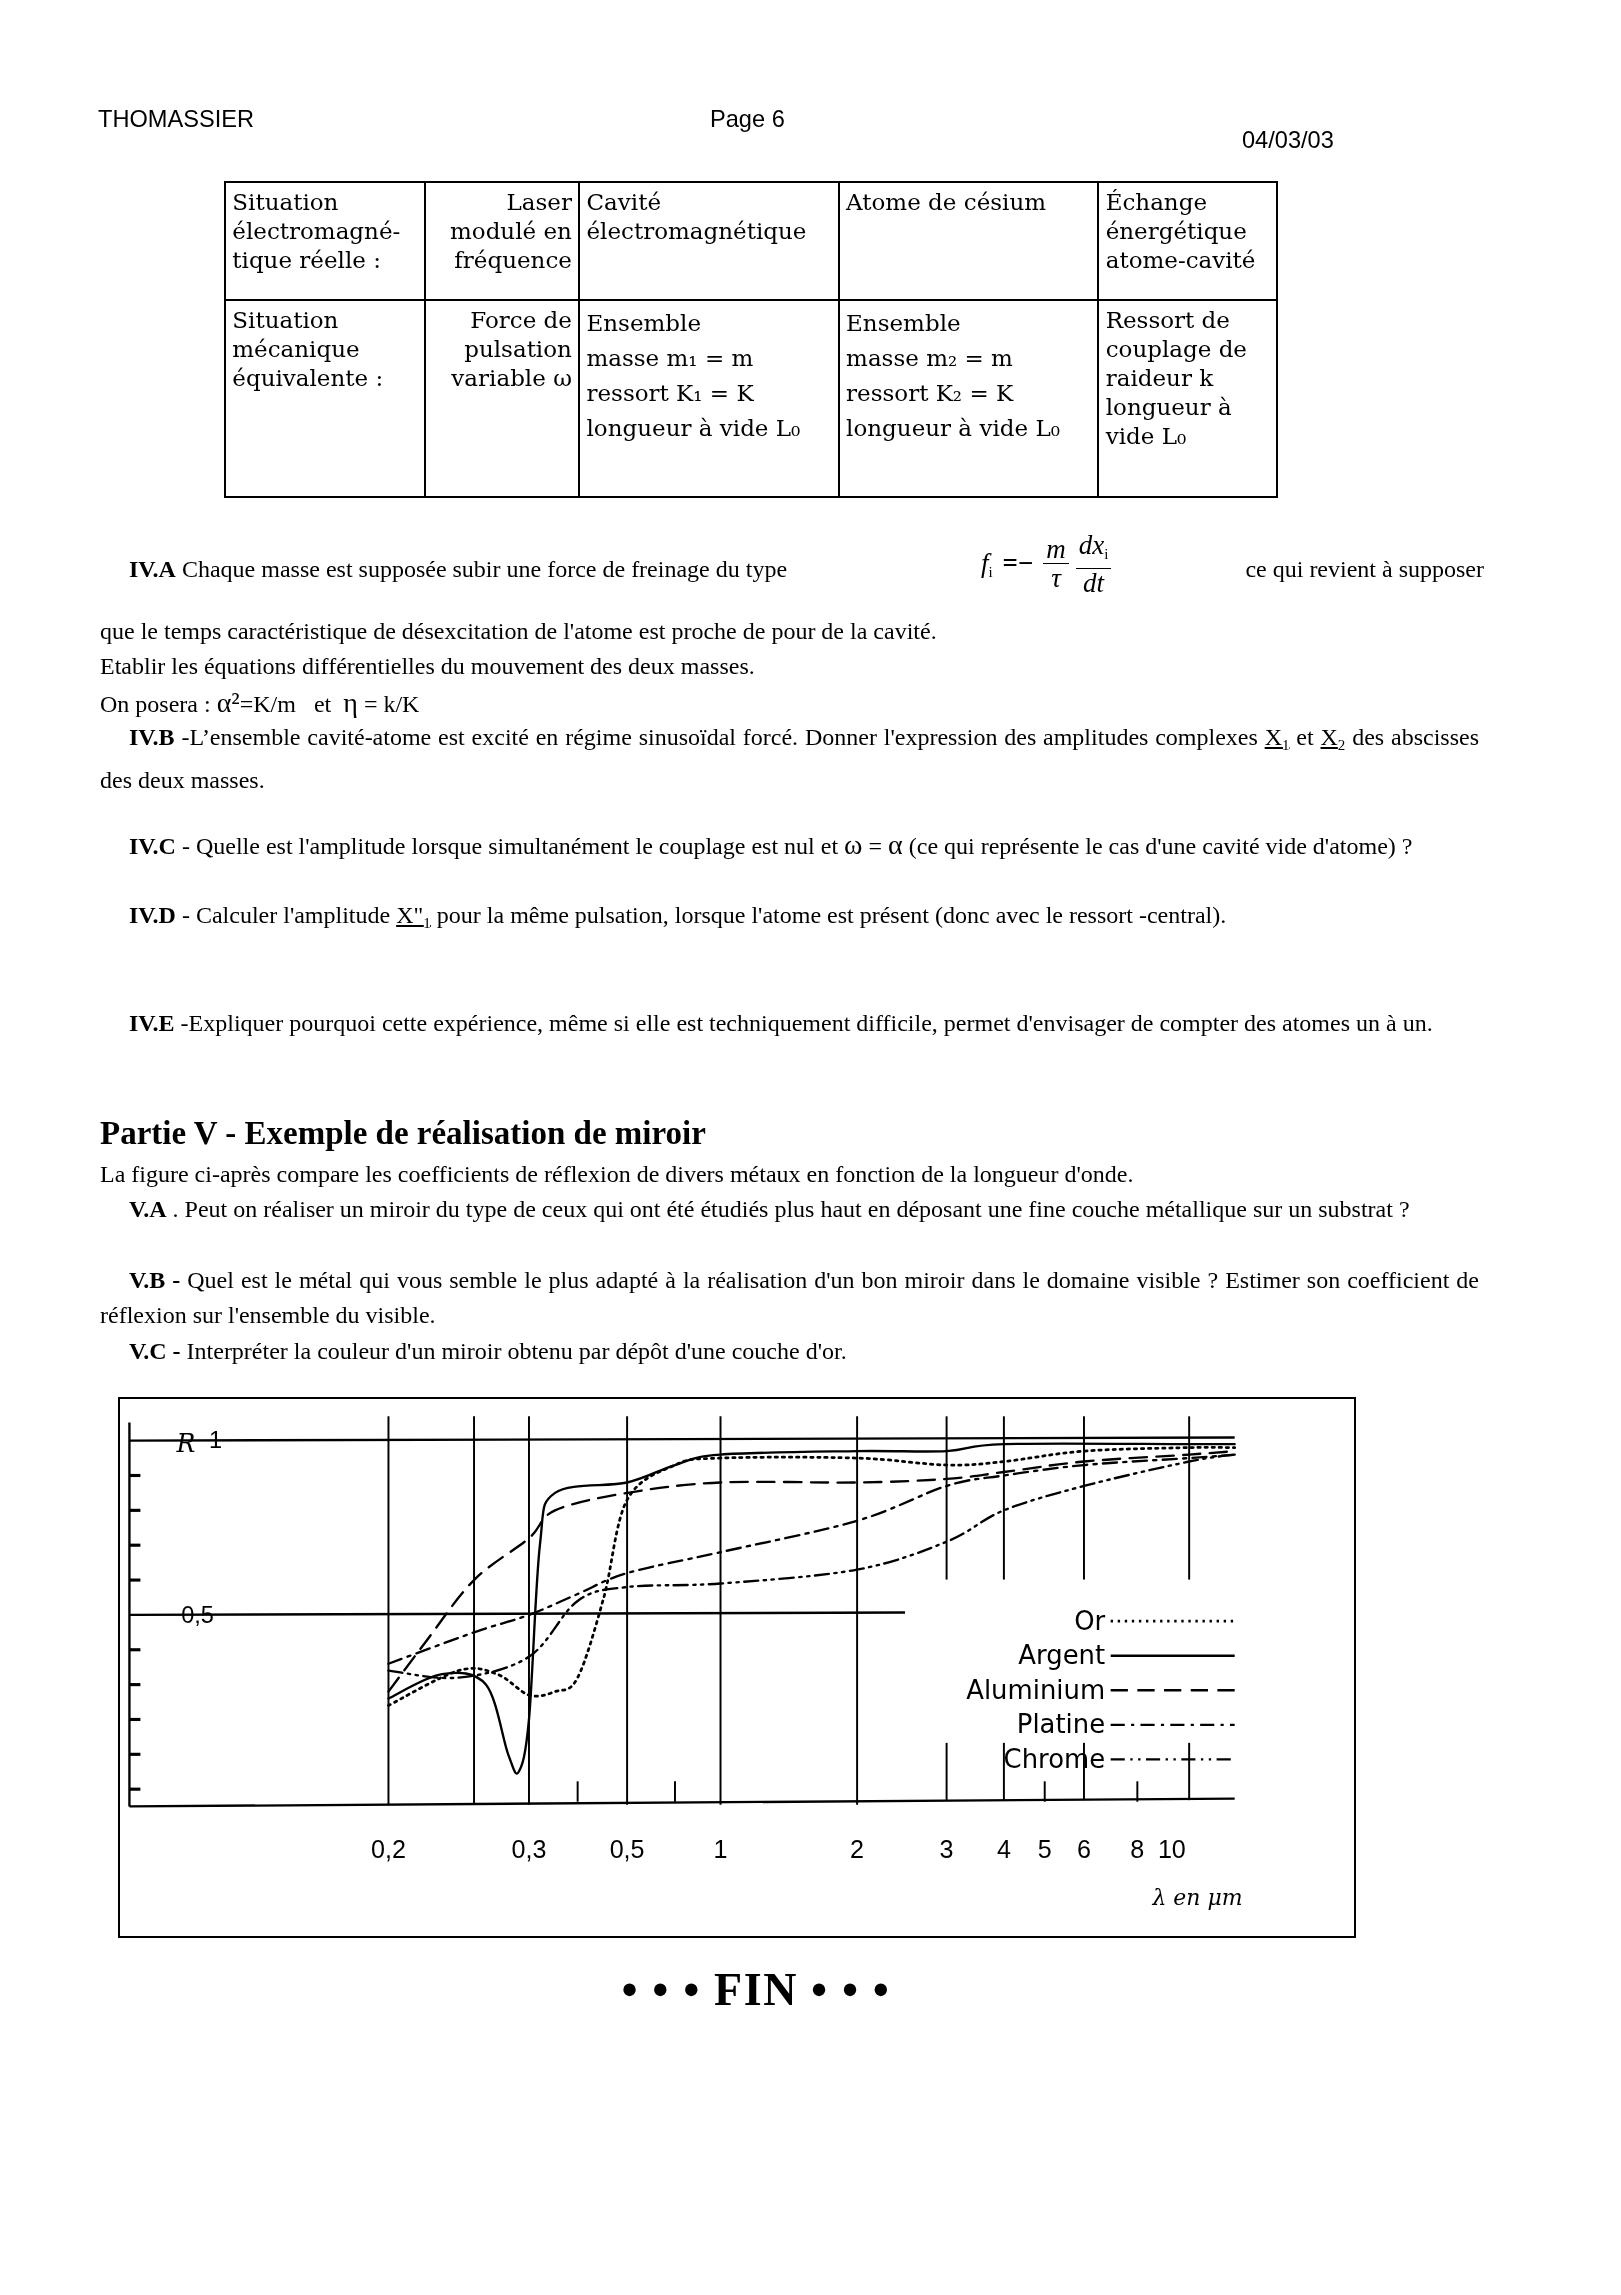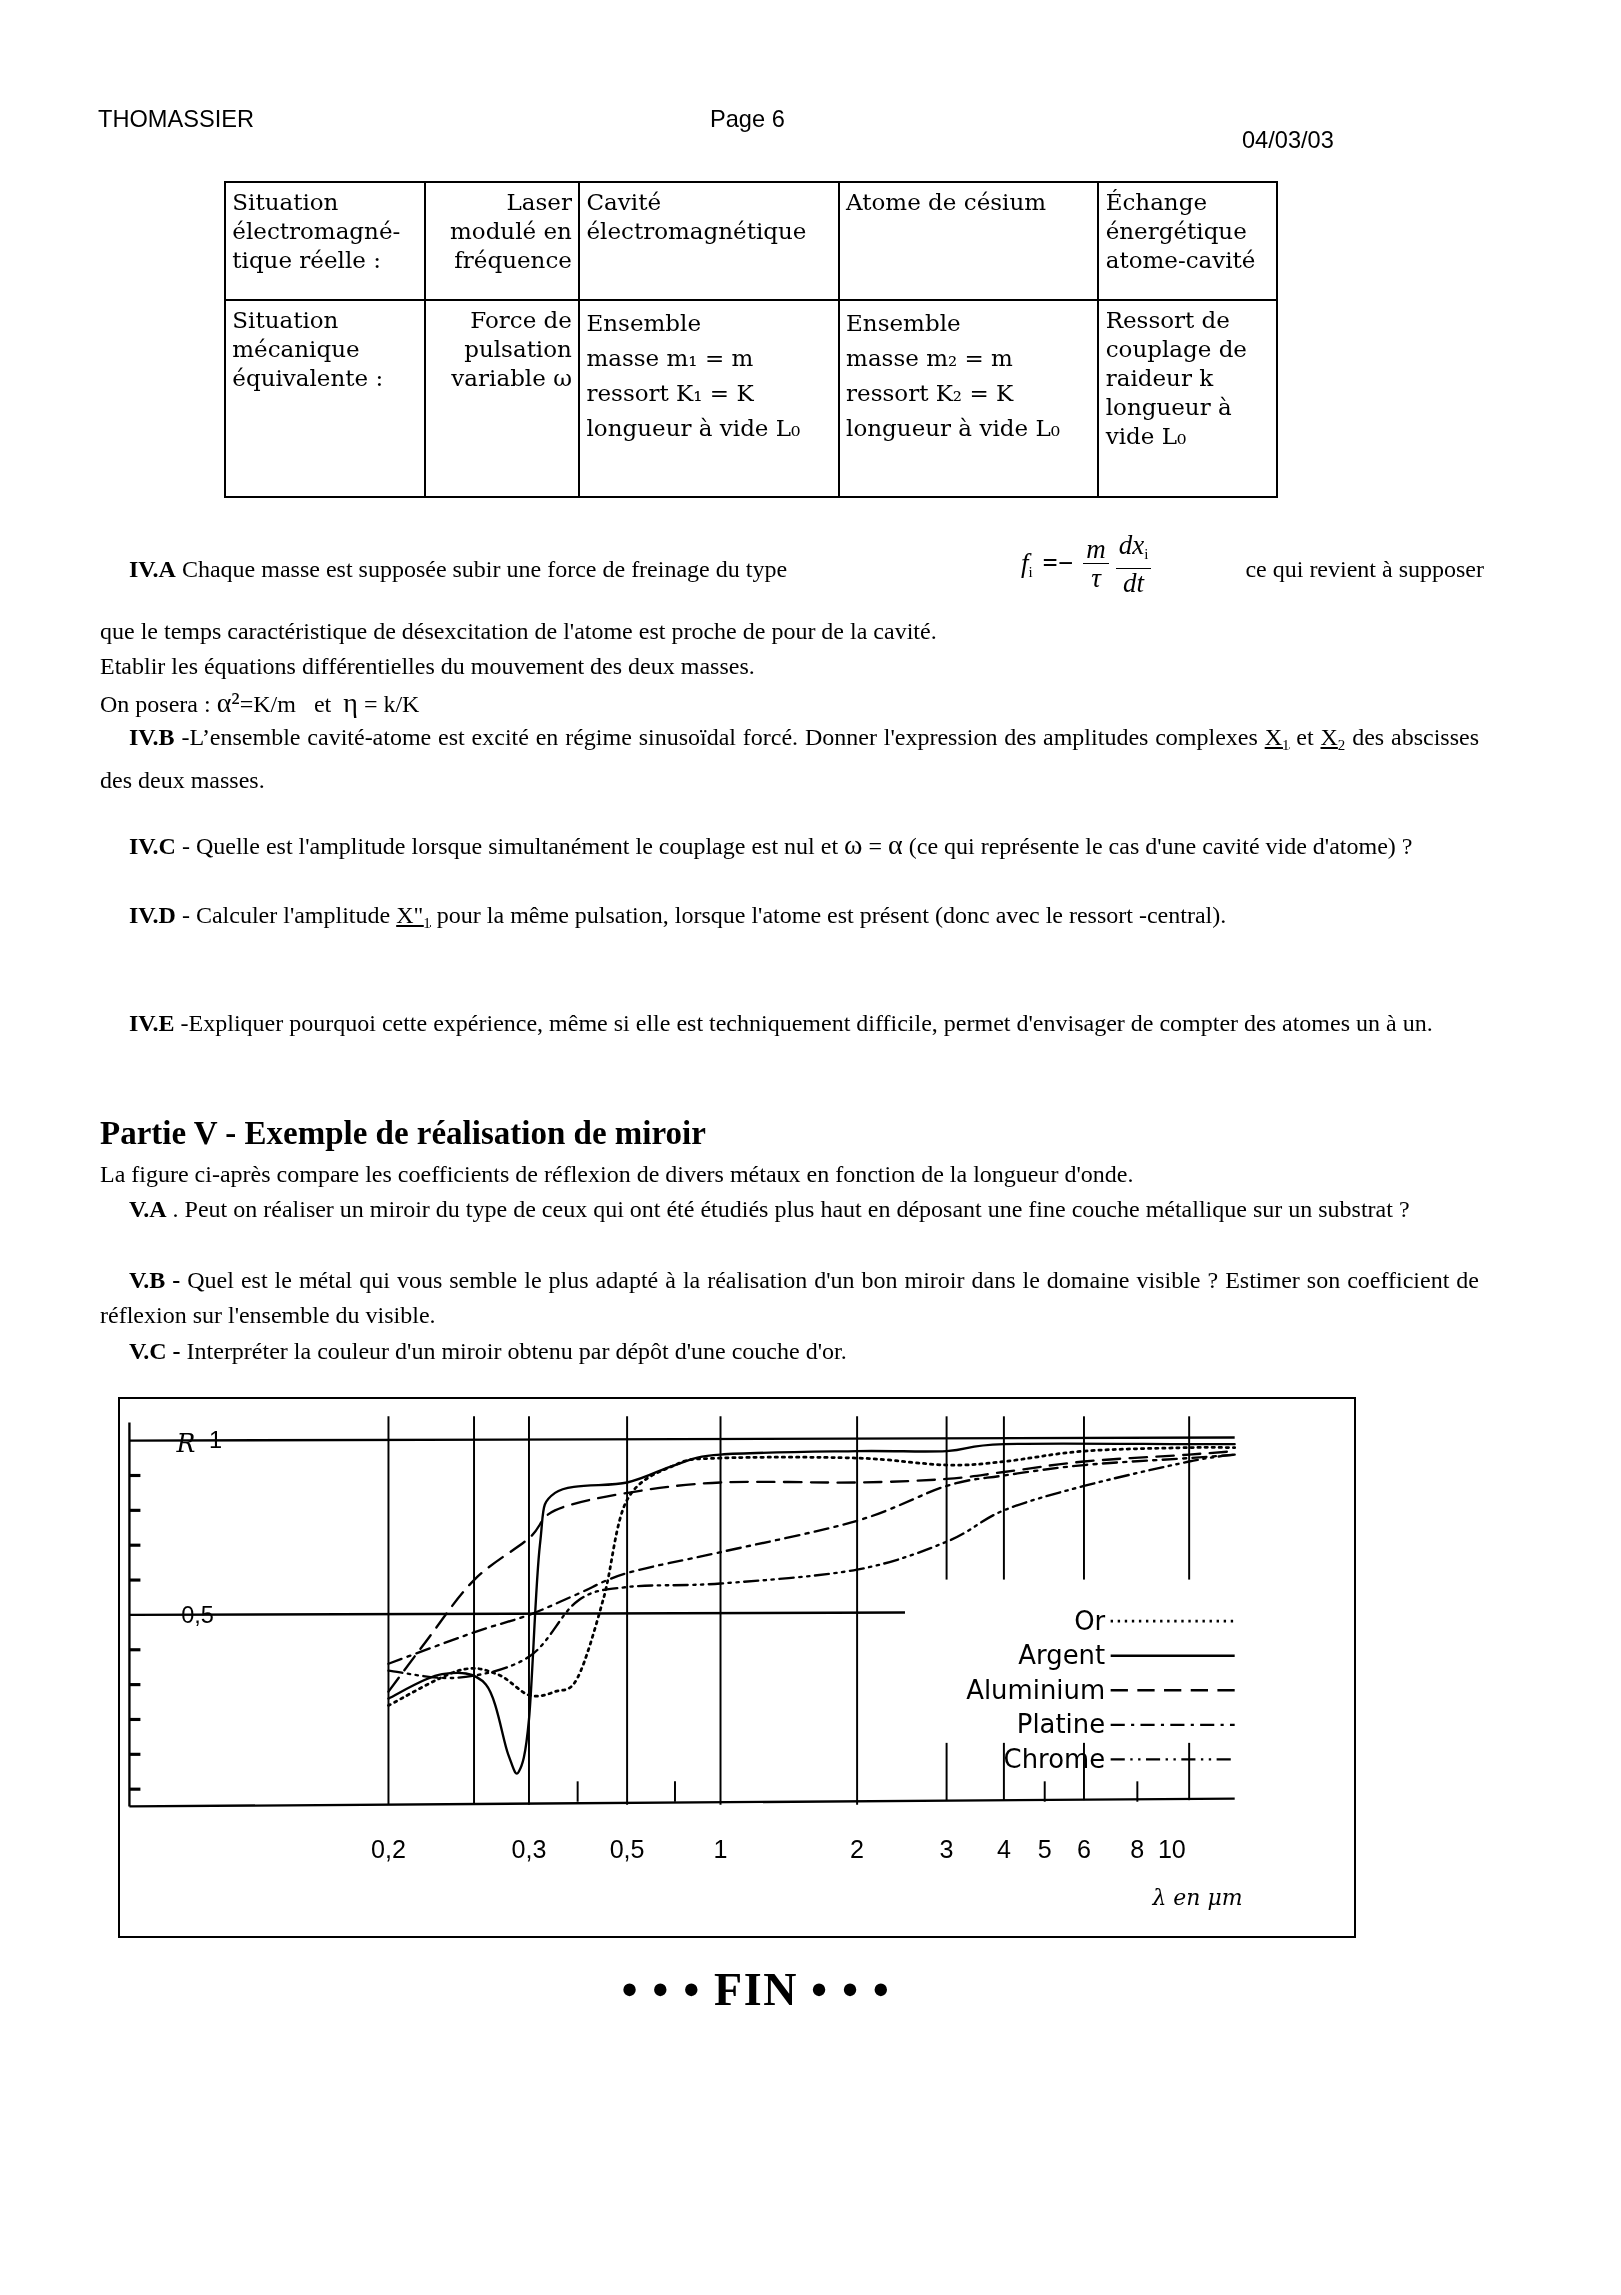--- a/index.html
+++ b/index.html
@@ -22,21 +22,21 @@
   sub { font-size: 15px; font-style: normal; vertical-align: -4.7px; }
 
   .txt { position: absolute; left: 100px; width: 1379px; font-family: "Liberation Serif", serif; font-size: 24px; line-height: 35px; text-align: justify; }
   .txt b { font-weight: bold; margin-left: 29px; }
   .u { text-decoration: underline; }
   .greek { font-family: Liberation Serif, serif; font-size: 28px; }
   .frac { display: inline-block; vertical-align: middle; text-align: center; font-style: italic; }
   .frac .num { display: block; border-bottom: 1.6px solid #000; padding: 0 3.1px; line-height: 28px; }
   .frac .den { display: block; line-height: 28px; }
   #formula { position: absolute; left: 981px; top: 531px; font-family: "Liberation Serif", serif; font-size: 27px; }
-  #formula .fi { font-style: italic; vertical-align: middle; margin-left: 40px; }
+  #formula .fi { font-style: italic; vertical-align: middle; }
   #formula .eq { vertical-align: middle; font-weight: bold; margin: 0 3.1px; }
 
   #part-v-title { position: absolute; left: 100px; top: 1115px; font-family: "Liberation Serif", serif; font-weight: bold; font-size: 33px; }
 
   #chart-frame { position: absolute; left: 118px; top: 1397px; width: 1234px; height: 537px; border: 2.4px solid #000; }
   #chart-svg { position: absolute; left: 0; top: 0; }
 
   #fin { position: absolute; left: 0; width: 1512px; top: 1963px; text-align: center; font-family: "Liberation Serif", serif; font-weight: bold; font-size: 46px; letter-spacing: 1.6px; }
 </style>
 </head>

